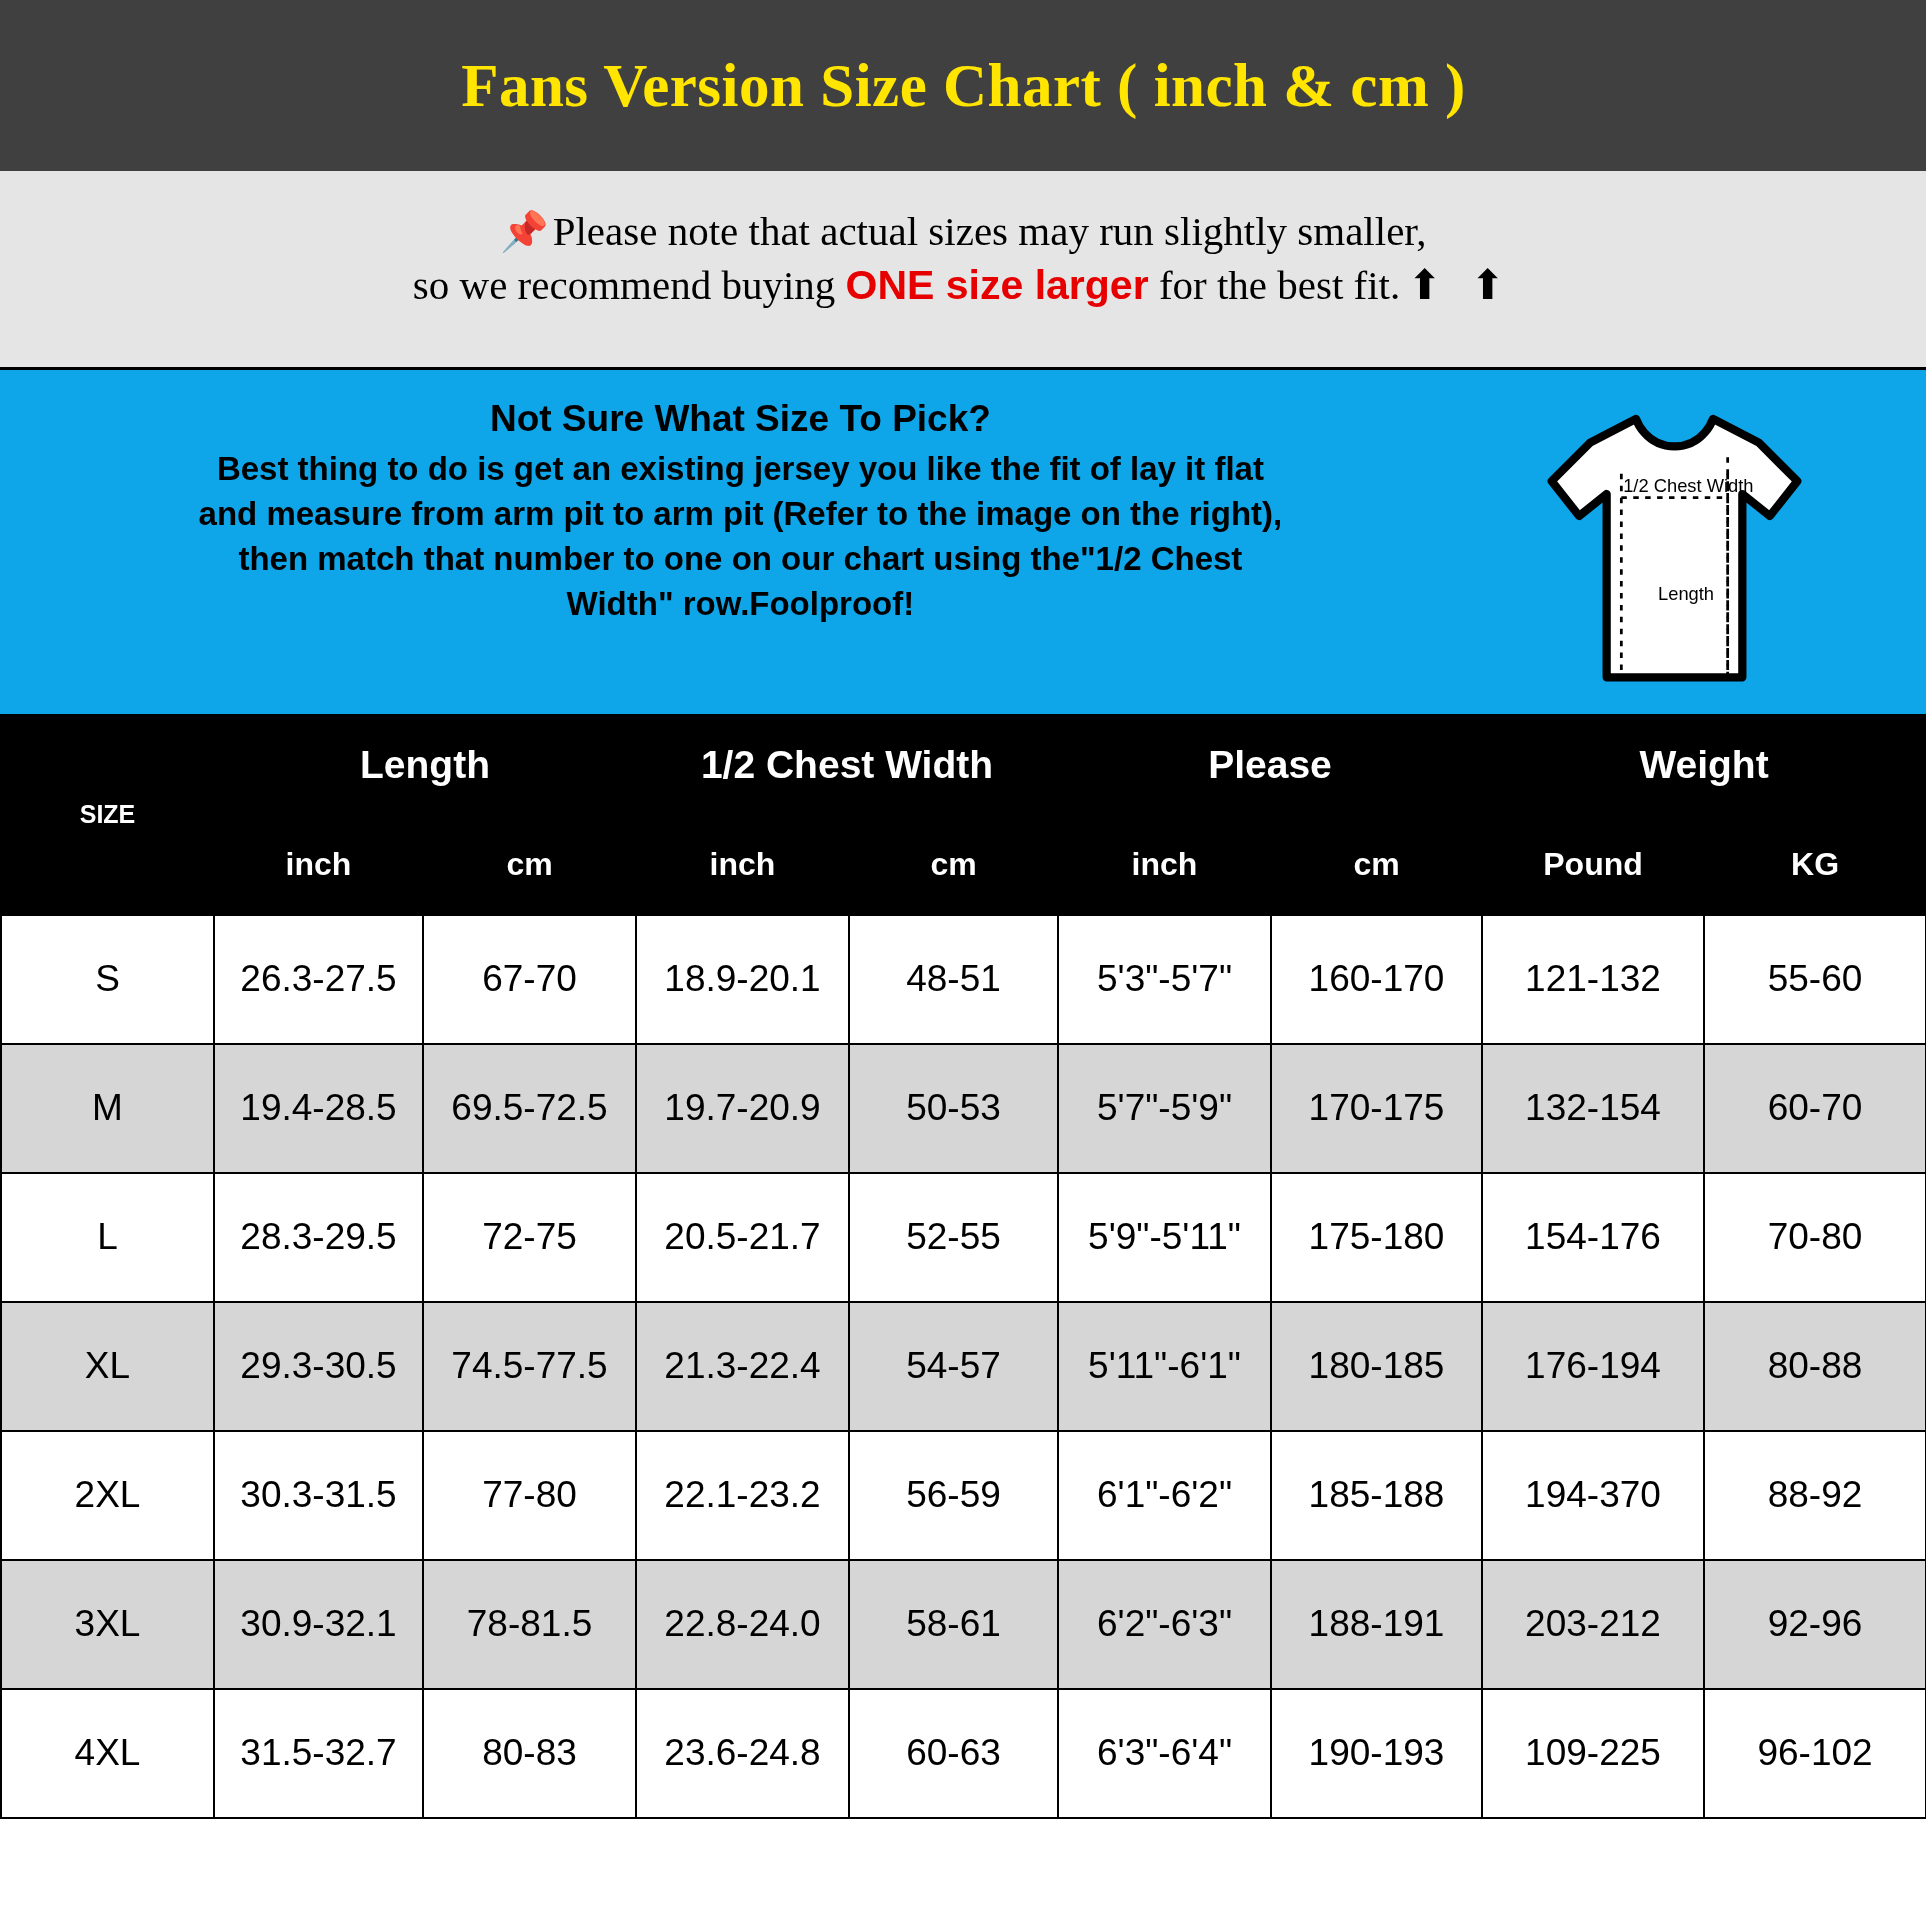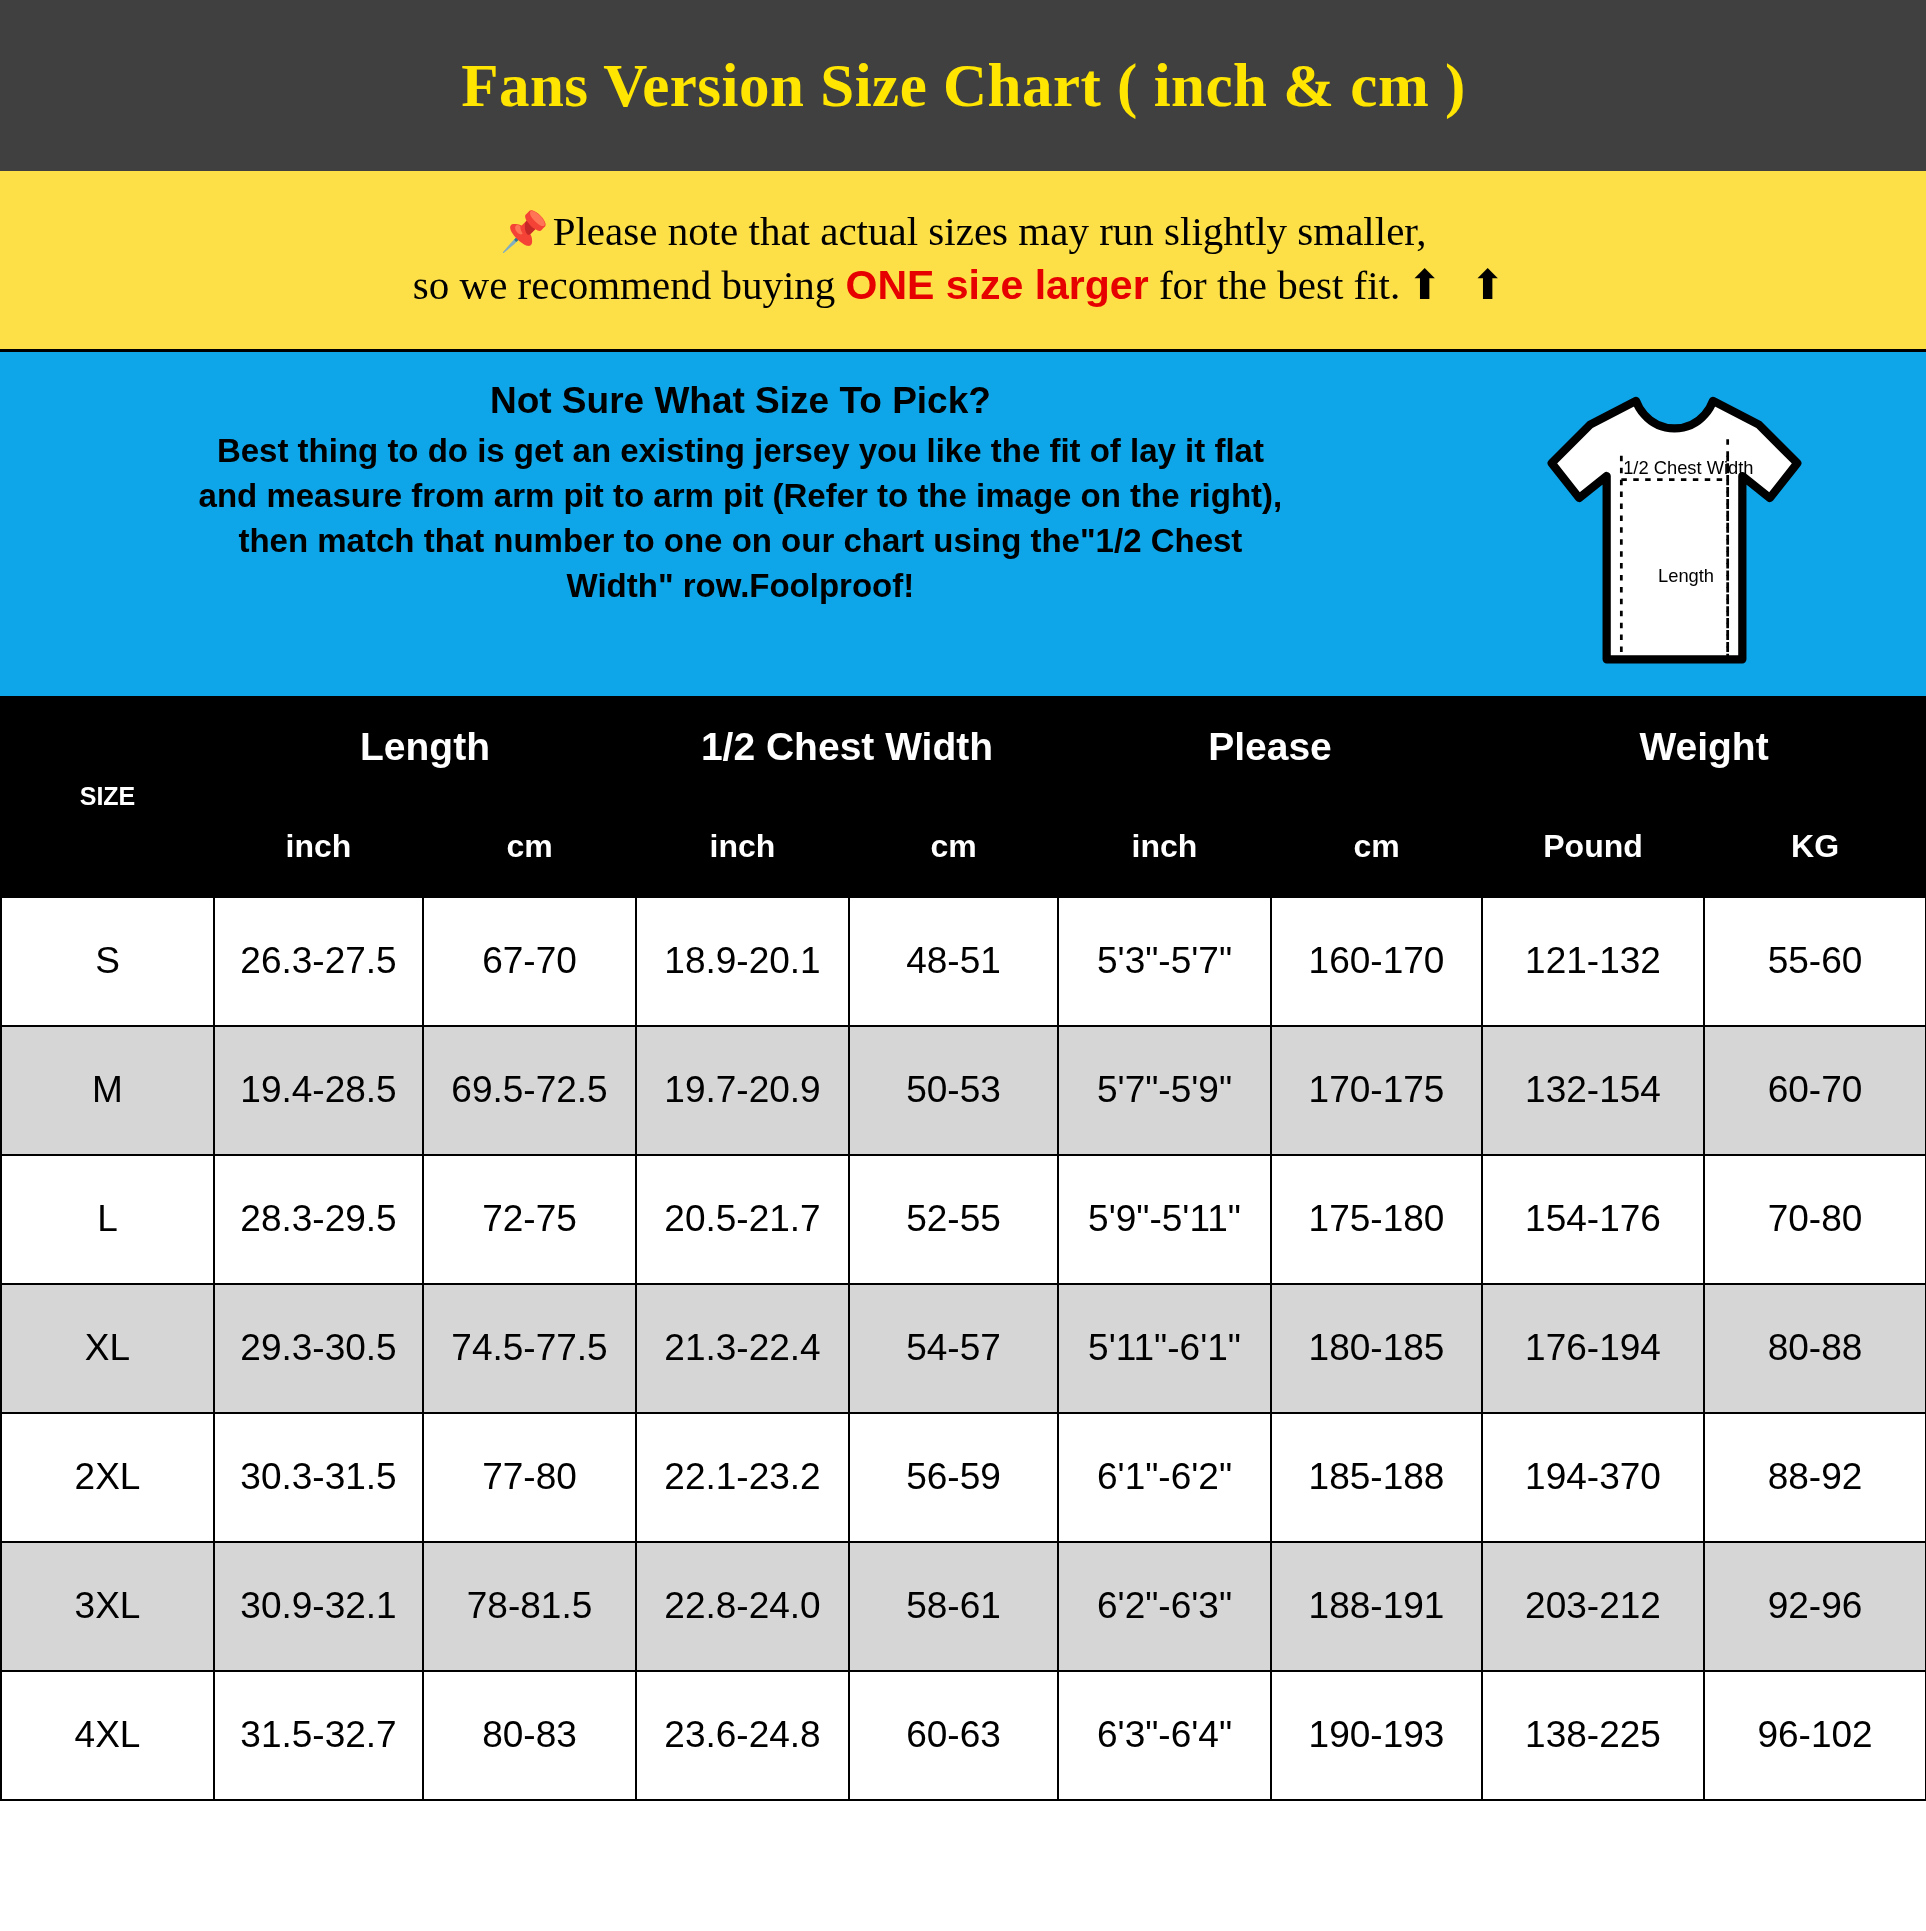--- a/index.html
+++ b/index.html
@@ -29,22 +29,22 @@
     color: #ffe500;
     font-size: 61px;
     font-weight: bold;
     letter-spacing: 0.5px;
     text-align: center;
     font-family: "Liberation Serif", serif;
   }
 
   
   .note-band {
-    background: #fde047;
-    padding: 33px 0 37px 0;
+    background: #e5e5e5;
+    padding: 33px 0 55px 0;
     text-align: center;
     border-bottom: 3.7px solid #000;
   }
   .note-line {
     font-size: 41px;
     color: #000;
     line-height: 1.32;
     font-family: "Liberation Serif", serif;
   }
   .pin-icon {
@@ -290,20 +290,20 @@
         <td>92-96</td>
       </tr>
       <tr>
         <td class="size-cell">4XL</td>
         <td>31.5-32.7</td>
         <td>80-83</td>
         <td>23.6-24.8</td>
         <td>60-63</td>
         <td>6'3"-6'4"</td>
         <td>190-193</td>
-        <td>138-225</td>
+        <td>109-225</td>
         <td>96-102</td>
       </tr>
     </tbody>
   </table>
 
 </div>
 
 
 </body></html>

